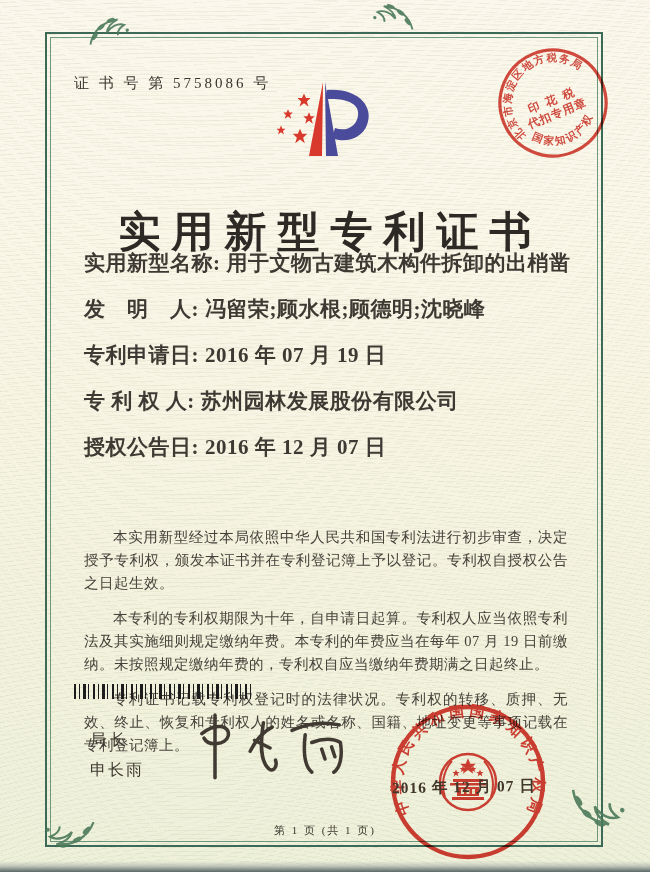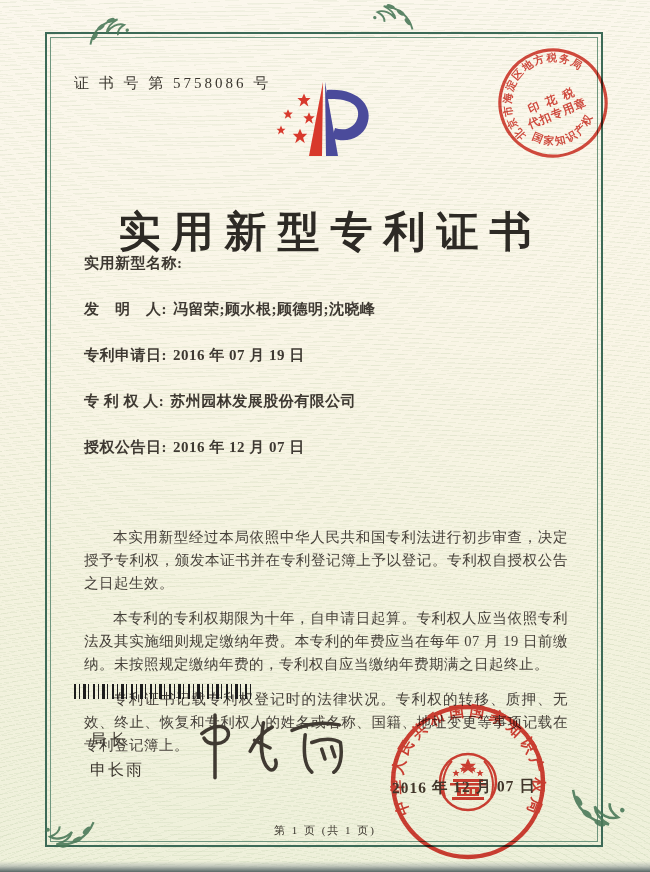--- a/index.html
+++ b/index.html
@@ -21,21 +21,21 @@
   .scan-bottom{position:absolute;left:0;right:0;bottom:0;height:11px;
     background:linear-gradient(180deg,rgba(150,158,156,0) 0%,rgba(160,168,165,.55) 45%,#76827f 85%,#5c6866 100%);}
   .cert-no{position:absolute;left:74px;top:74px;font-size:15px;letter-spacing:3px;
     color:#3a362f;white-space:pre;}
   .logo{position:absolute;left:268px;top:78px;width:112px;height:100px;}
   .tax-stamp{position:absolute;left:492px;top:42px;width:122px;height:122px;
     transform:rotate(-22deg);mix-blend-mode:multiply;opacity:.88;}
   .title{position:absolute;left:0;right:0;top:176px;text-align:center;
     font-size:42px;font-weight:600;letter-spacing:11px;color:#2d2a25;text-indent:11px;}
   .fields{position:absolute;left:84px;top:252px;width:500px;}
-  .row{display:flex;font-size:15px;font-weight:600;line-height:22px;margin-bottom:24px;
+  .row{display:flex;font-size:21px;font-weight:600;line-height:22px;margin-bottom:24px;
     color:#3e3932;letter-spacing:.5px;}
   .row .label{white-space:pre;}
   .row .value{margin-left:6px;white-space:pre;}
   .paras{position:absolute;left:72px;top:514px;width:508px;}
   .paras p{margin:12px;font-size:14.5px;line-height:23px;letter-spacing:.5px;
     text-indent:2em;text-align:justify;color:#46413a;}
   .barcode{position:absolute;left:74px;top:684px;width:178px;height:15px;
     background:
      repeating-linear-gradient(90deg,#1d1d1d 0 2px,transparent 2px 5px,#1d1d1d 5px 6px,
        transparent 6px 9px,#1d1d1d 9px 12px,transparent 12px 14px,#1d1d1d 14px 15px,transparent 15px 19px);
@@ -119,20 +119,21 @@
     <text font-size="10.5" font-weight="700" fill="#cf3328" letter-spacing="2">
       <textPath href="#stampBot">国家知识产权局</textPath>
     </text>
   </svg>
 
   <h1 class="title">实用新型专利证书</h1>
 
   <div class="fields">
     <div class="row">
       <span class="label">实用新型名称:</span>
+      <span class="value">用于文物古建筑木构件拆卸的出梢凿</span>
     </div>
     <div class="row">
       <span class="label">发　明　人:</span>
       <span class="value">冯留荣;顾水根;顾德明;沈晓峰</span>
     </div>
     <div class="row">
       <span class="label">专利申请日:</span>
       <span class="value">2016 年 07 月 19 日</span>
     </div>
     <div class="row">

